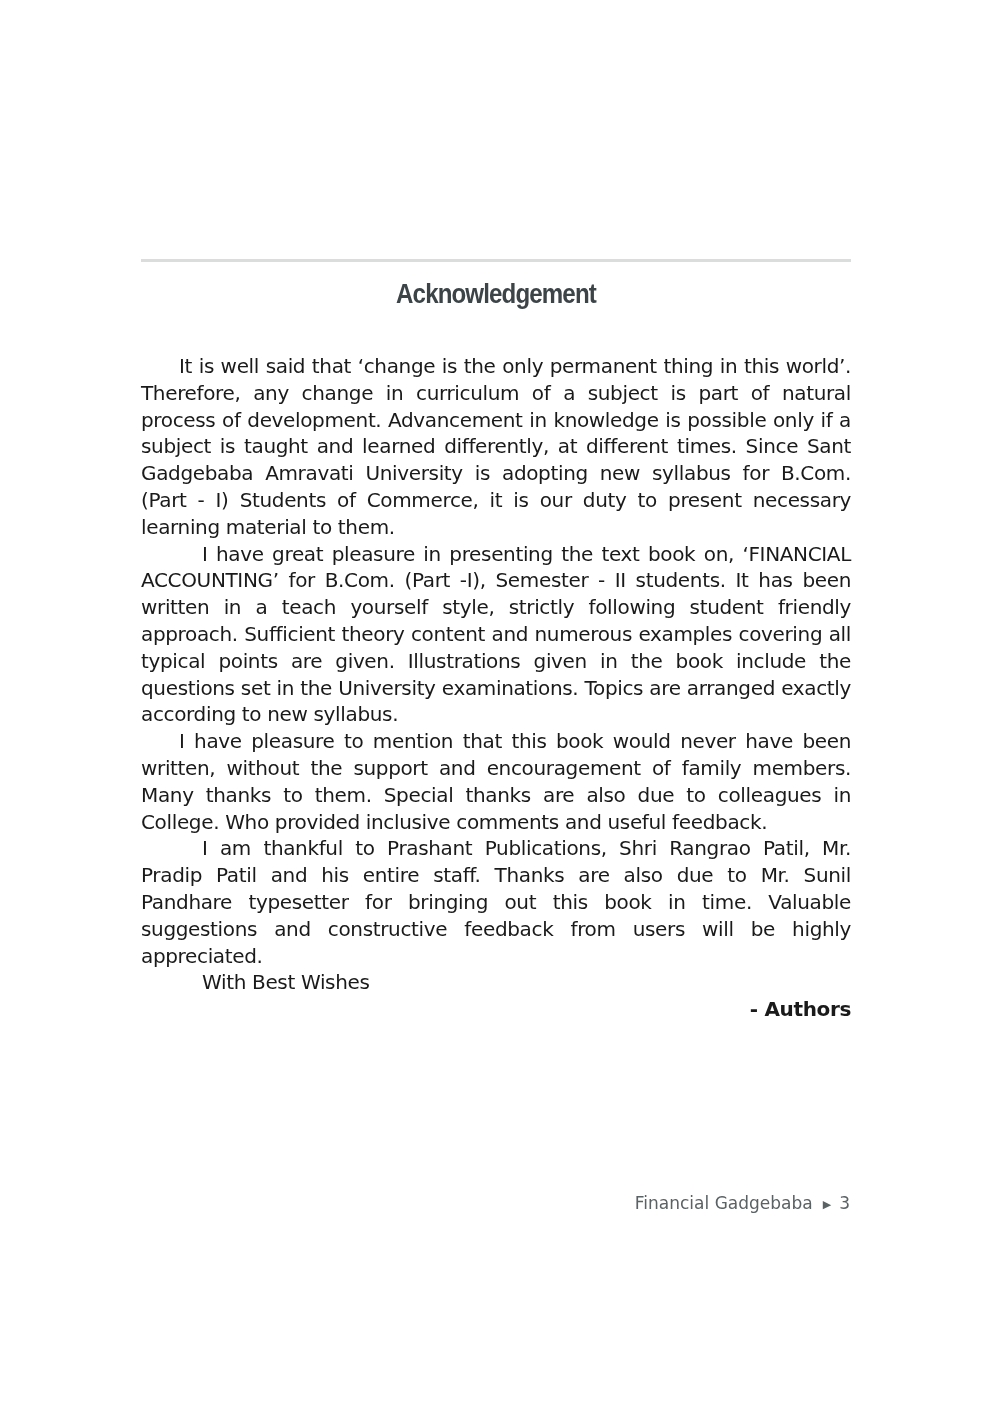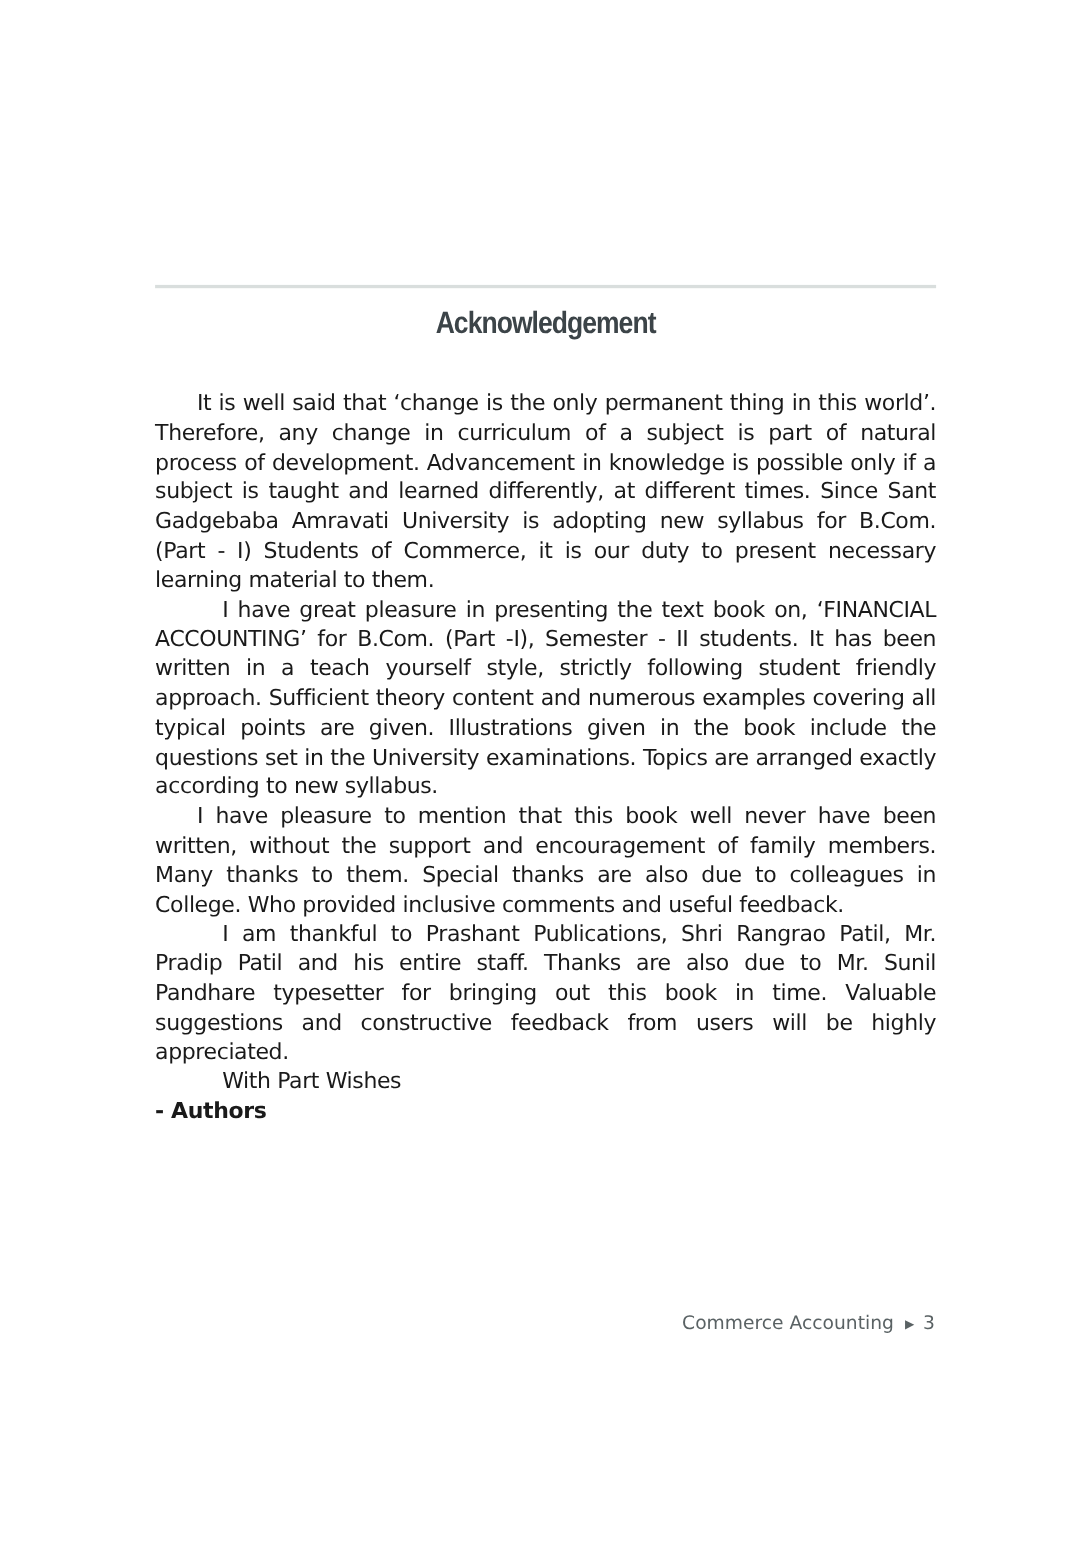--- a/index.html
+++ b/index.html
@@ -12,38 +12,38 @@
     }
     .body-text {
       position: absolute; left: 141px; top: 353px; width: 710px;
       font-family: "DejaVu Sans", sans-serif; font-size: 20px; line-height: 26.8px;
       color: #1a1a1a; text-align: justify; letter-spacing: -0.35px;
     }
     .body-text p { margin: 0; }
     .indent1 { text-indent: 38px; }
     .indent2 { text-indent: 61px; }
     .wishes { padding-left: 61px; }
-    .authors { font-weight: bold; }
+    .authors { text-align: right; font-weight: bold; }
     .footer {
       position: absolute; left: 560px; top: 1193px; width: 290px; text-align: right;
       font-family: "DejaVu Sans", sans-serif; font-size: 17px; color: #5a6264;
     }
     .footer .arrow { font-size: 11px; margin: 0 8px 0 10px; position: relative; top: -1px; }
   </style>
 </head>
 <body>
 
 <div class="rule"></div>
 
 <div class="title">Acknowledgement</div>
 
 <div class="body-text">
   <p class="indent1">It is well said that ‘change is the only permanent thing in this world’. Therefore, any change in curriculum of a subject is part of natural process of development. Advancement in knowledge is possible only if a subject is taught and learned differently, at different times. Since Sant Gadgebaba Amravati University is adopting new syllabus for B.Com. (Part - I) Students of Commerce, it is our duty to present necessary learning material to them.</p>
   <p class="indent2">I have great pleasure in presenting the text book on, ‘FINANCIAL ACCOUNTING’ for B.Com. (Part -I), Semester - II students. It has been written in a teach yourself style, strictly following student friendly approach. Sufficient theory content and numerous examples covering all typical points are given. Illustrations given in the book include the questions set in the University examinations. Topics are arranged exactly according to new syllabus.</p>
-  <p class="indent1">I have pleasure to mention that this book well never have been written, without the support and encouragement of family members. Many thanks to them. Special thanks are also due to colleagues in College. Who provided inclusive comments and useful feedback.</p>
+  <p class="indent1">I have pleasure to mention that this book would never have been written, without the support and encouragement of family members. Many thanks to them. Special thanks are also due to colleagues in College. Who provided inclusive comments and useful feedback.</p>
   <p class="indent2">I am thankful to Prashant Publications, Shri Rangrao Patil, Mr. Pradip Patil and his entire staff.  Thanks are also due to Mr. Sunil Pandhare typesetter for bringing out this book in time. Valuable suggestions and constructive feedback from users will be highly appreciated.</p>
-  <p class="wishes">With Part Wishes</p>
+  <p class="wishes">With Best Wishes</p>
   <p class="authors">- Authors</p>
 </div>
 
 <div class="footer">
-  <span>Commerce Accounting</span><span class="arrow">▶</span><span>3</span>
+  <span>Financial Gadgebaba</span><span class="arrow">▶</span><span>3</span>
 </div>
 
 </body></html>

